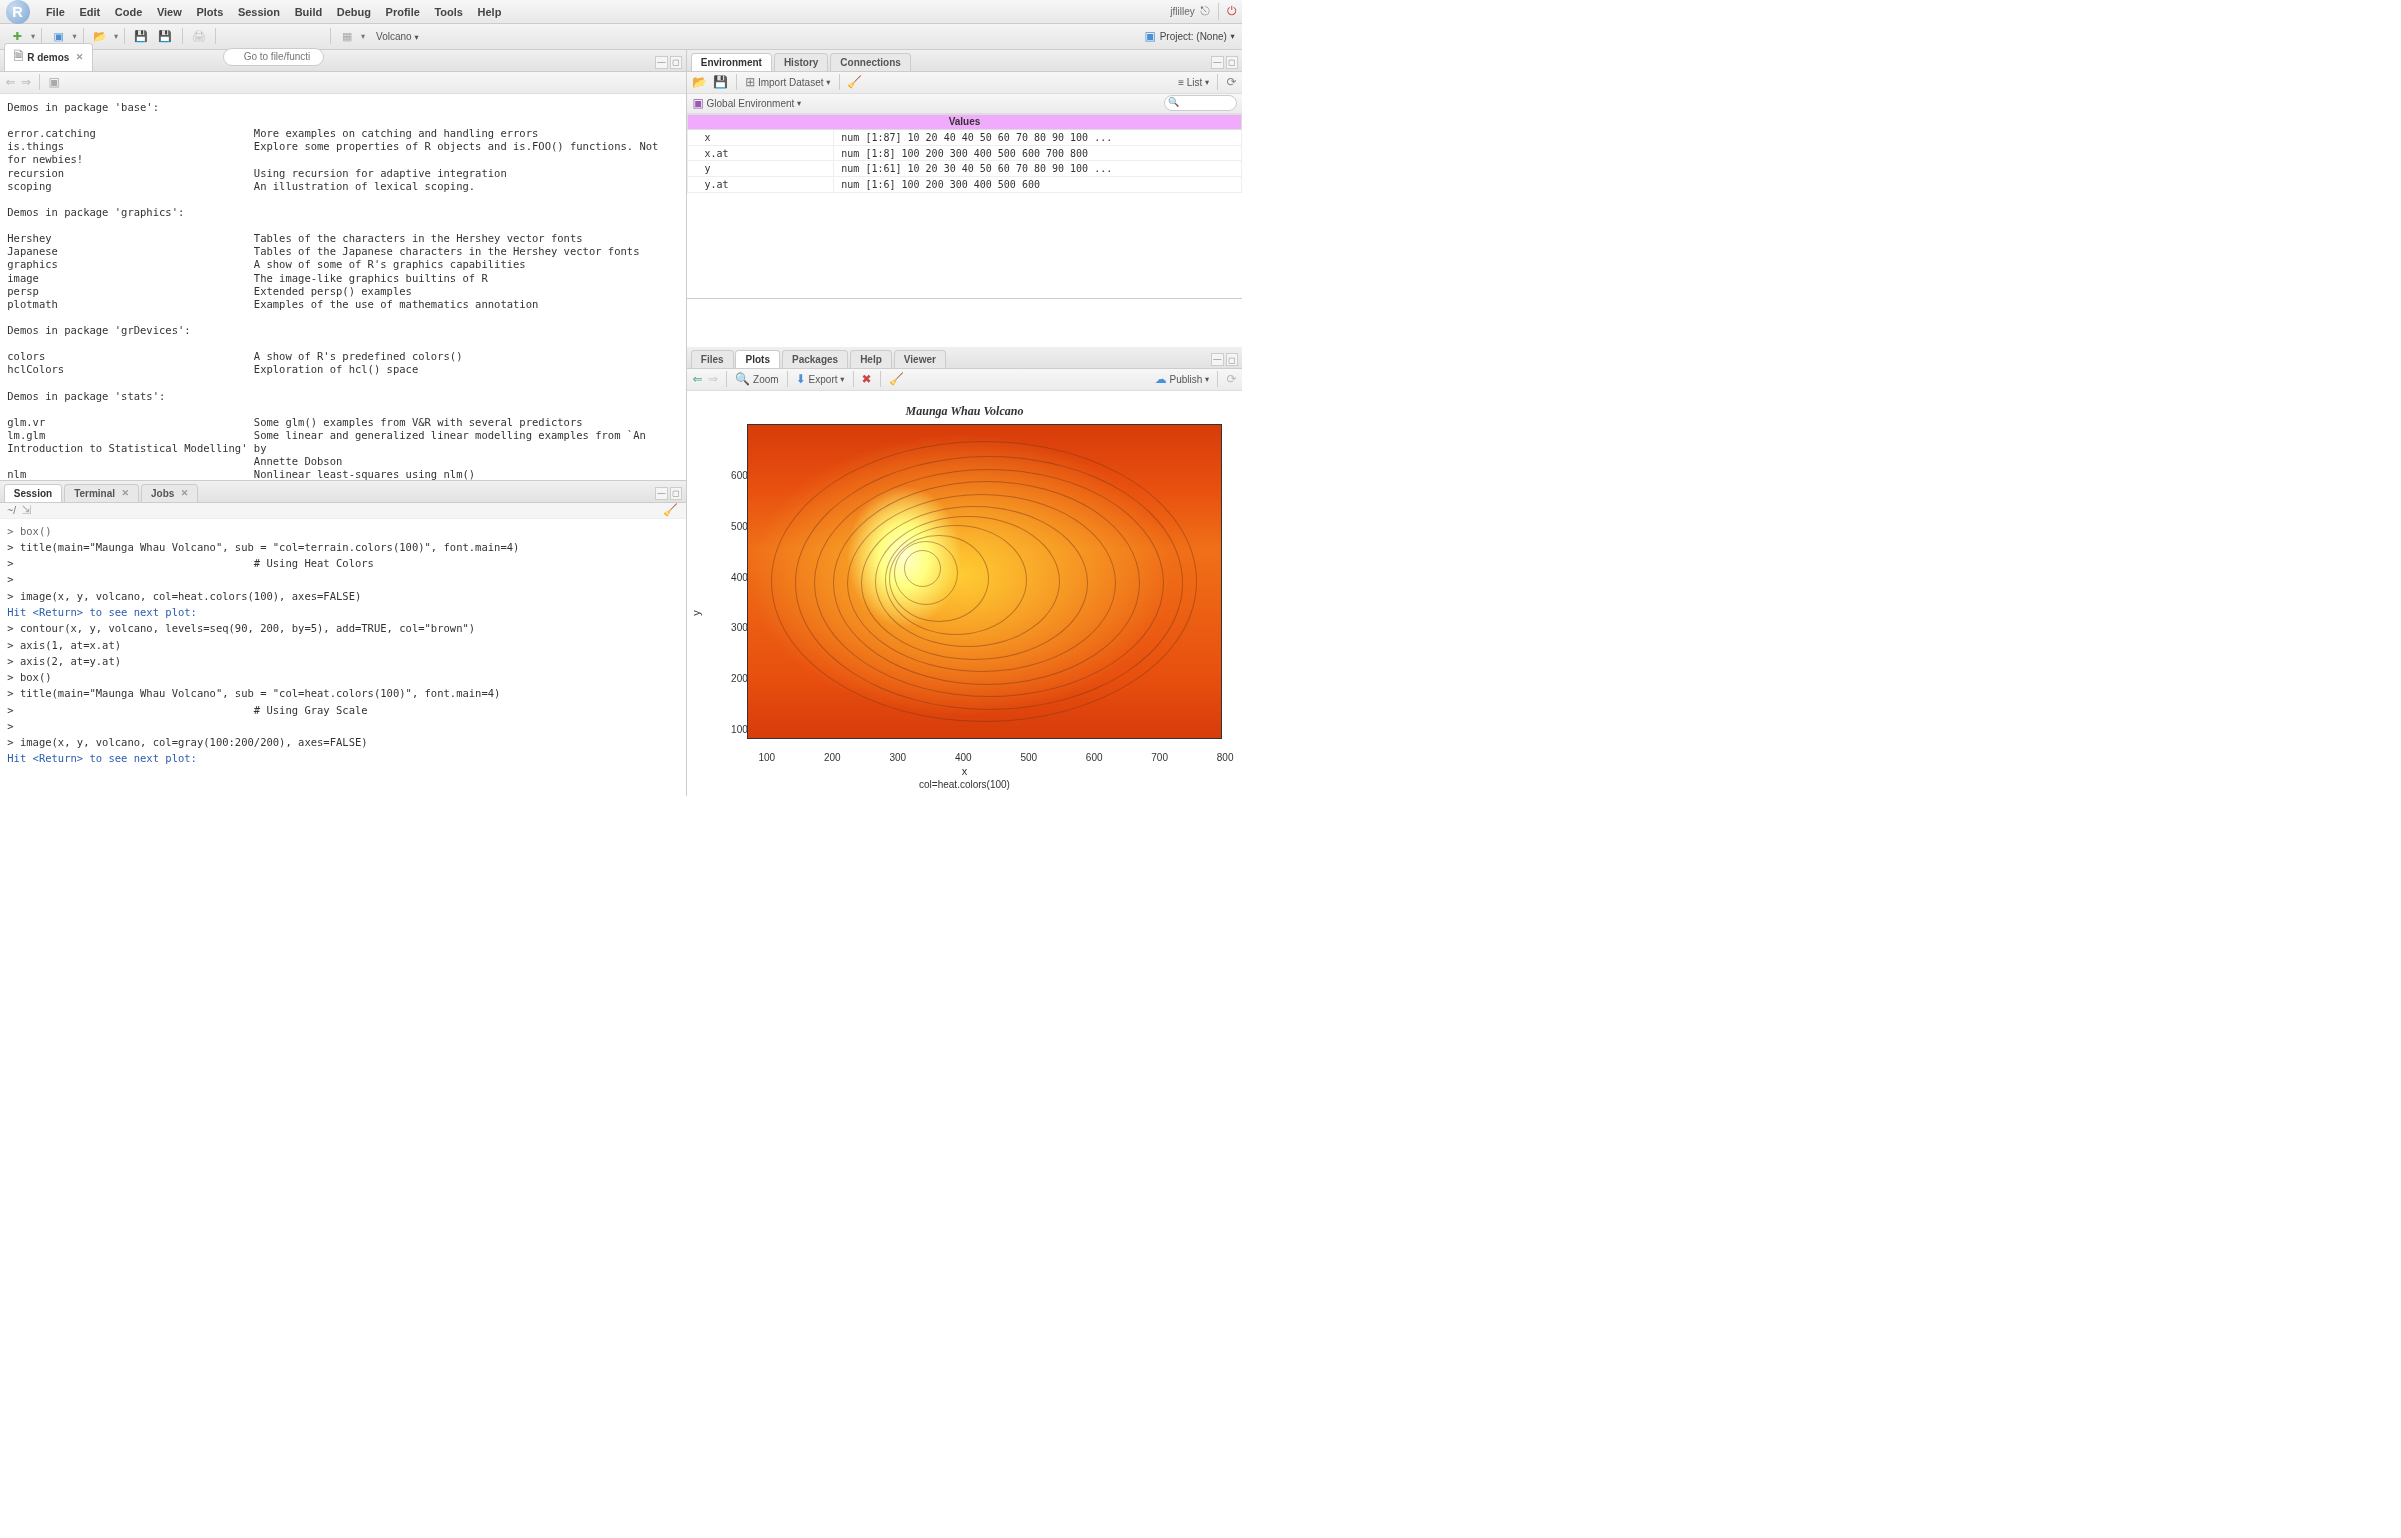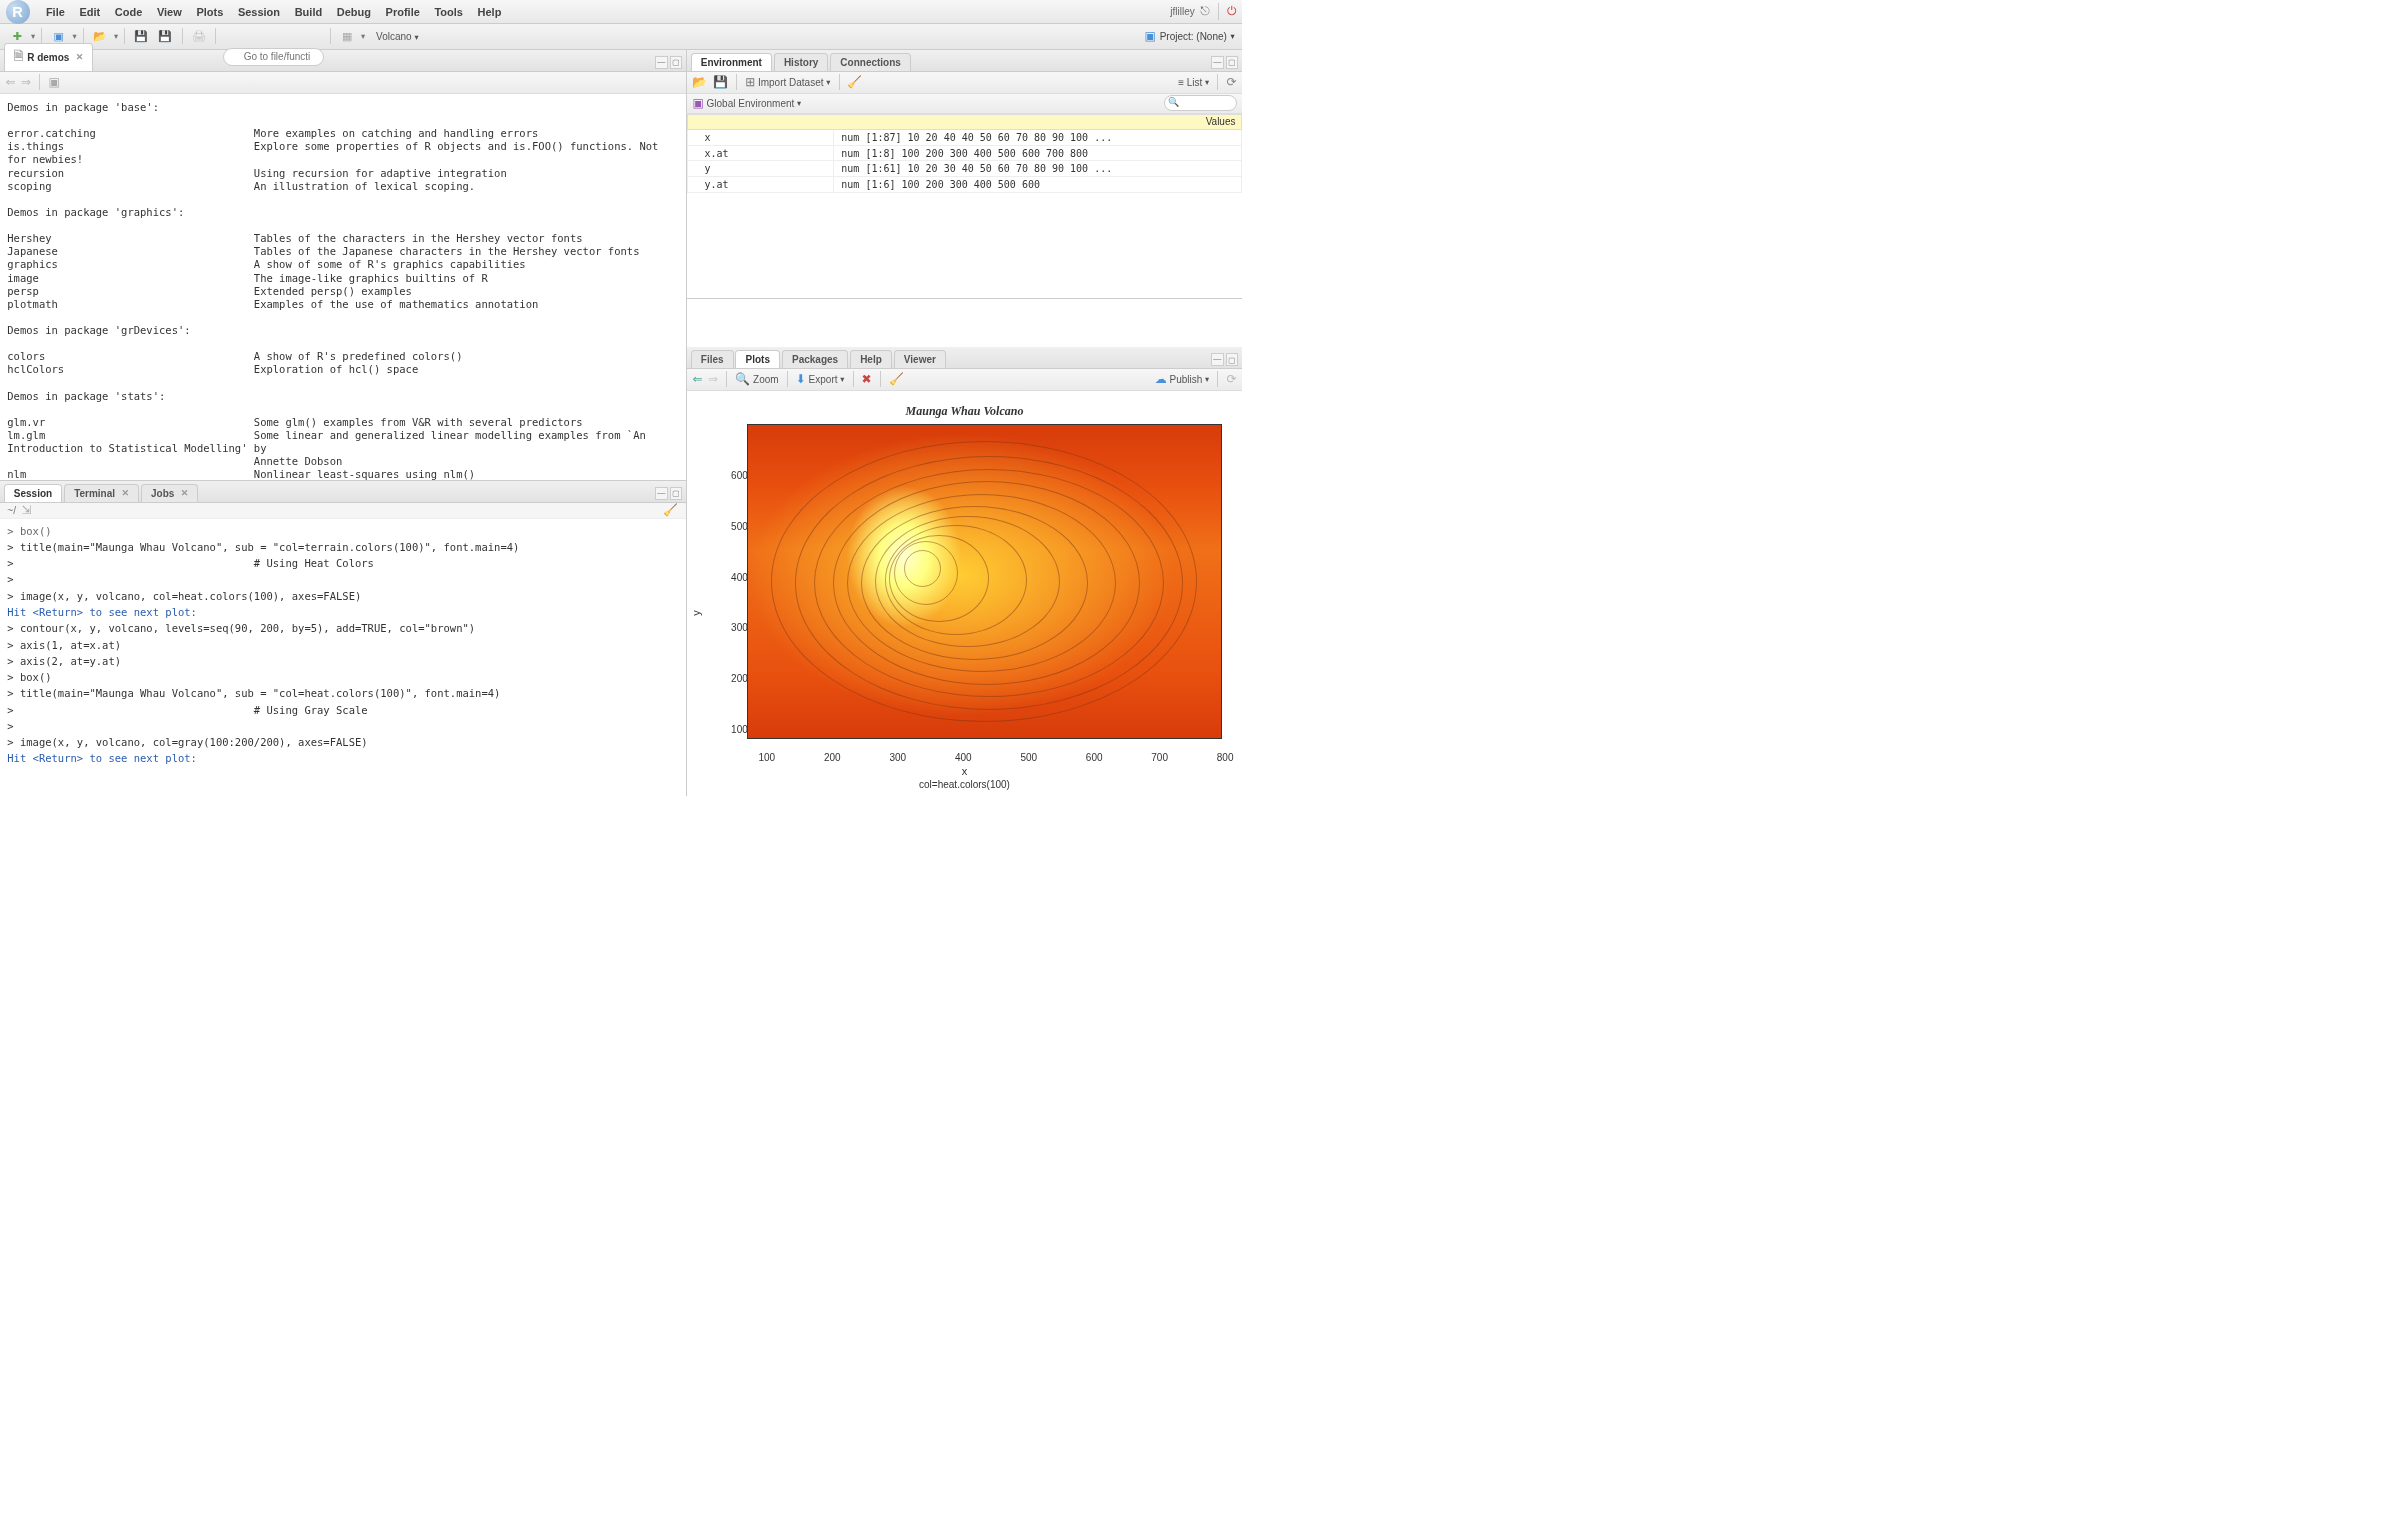--- a/index.html
+++ b/index.html
@@ -201,26 +201,26 @@
   align-items: center;
   gap: 5.5px;
 }
 .env-table {
   width: 100%;
   border-collapse: collapse;
   font-family: Menlo, Consolas, monospace;
   font-size: 10px;
 }
 .env-table thead th {
-  text-align: right;
-  background: #fef9c3;
+  text-align: center;
+  background: #f0abfc;
   border: 0.9px solid #ddd;
   padding: 1.8px 5.5px;
   font-family: "Lucida Grande", sans-serif;
-  font-weight: normal;
+  font-weight: bold;
 }
 .env-table td {
   border: 0.9px solid #eee;
   padding: 1.8px 7.3px;
 }
 .plot-area {
   flex: 1;
   position: relative;
   background: #fff;
   padding: 5.5px;

